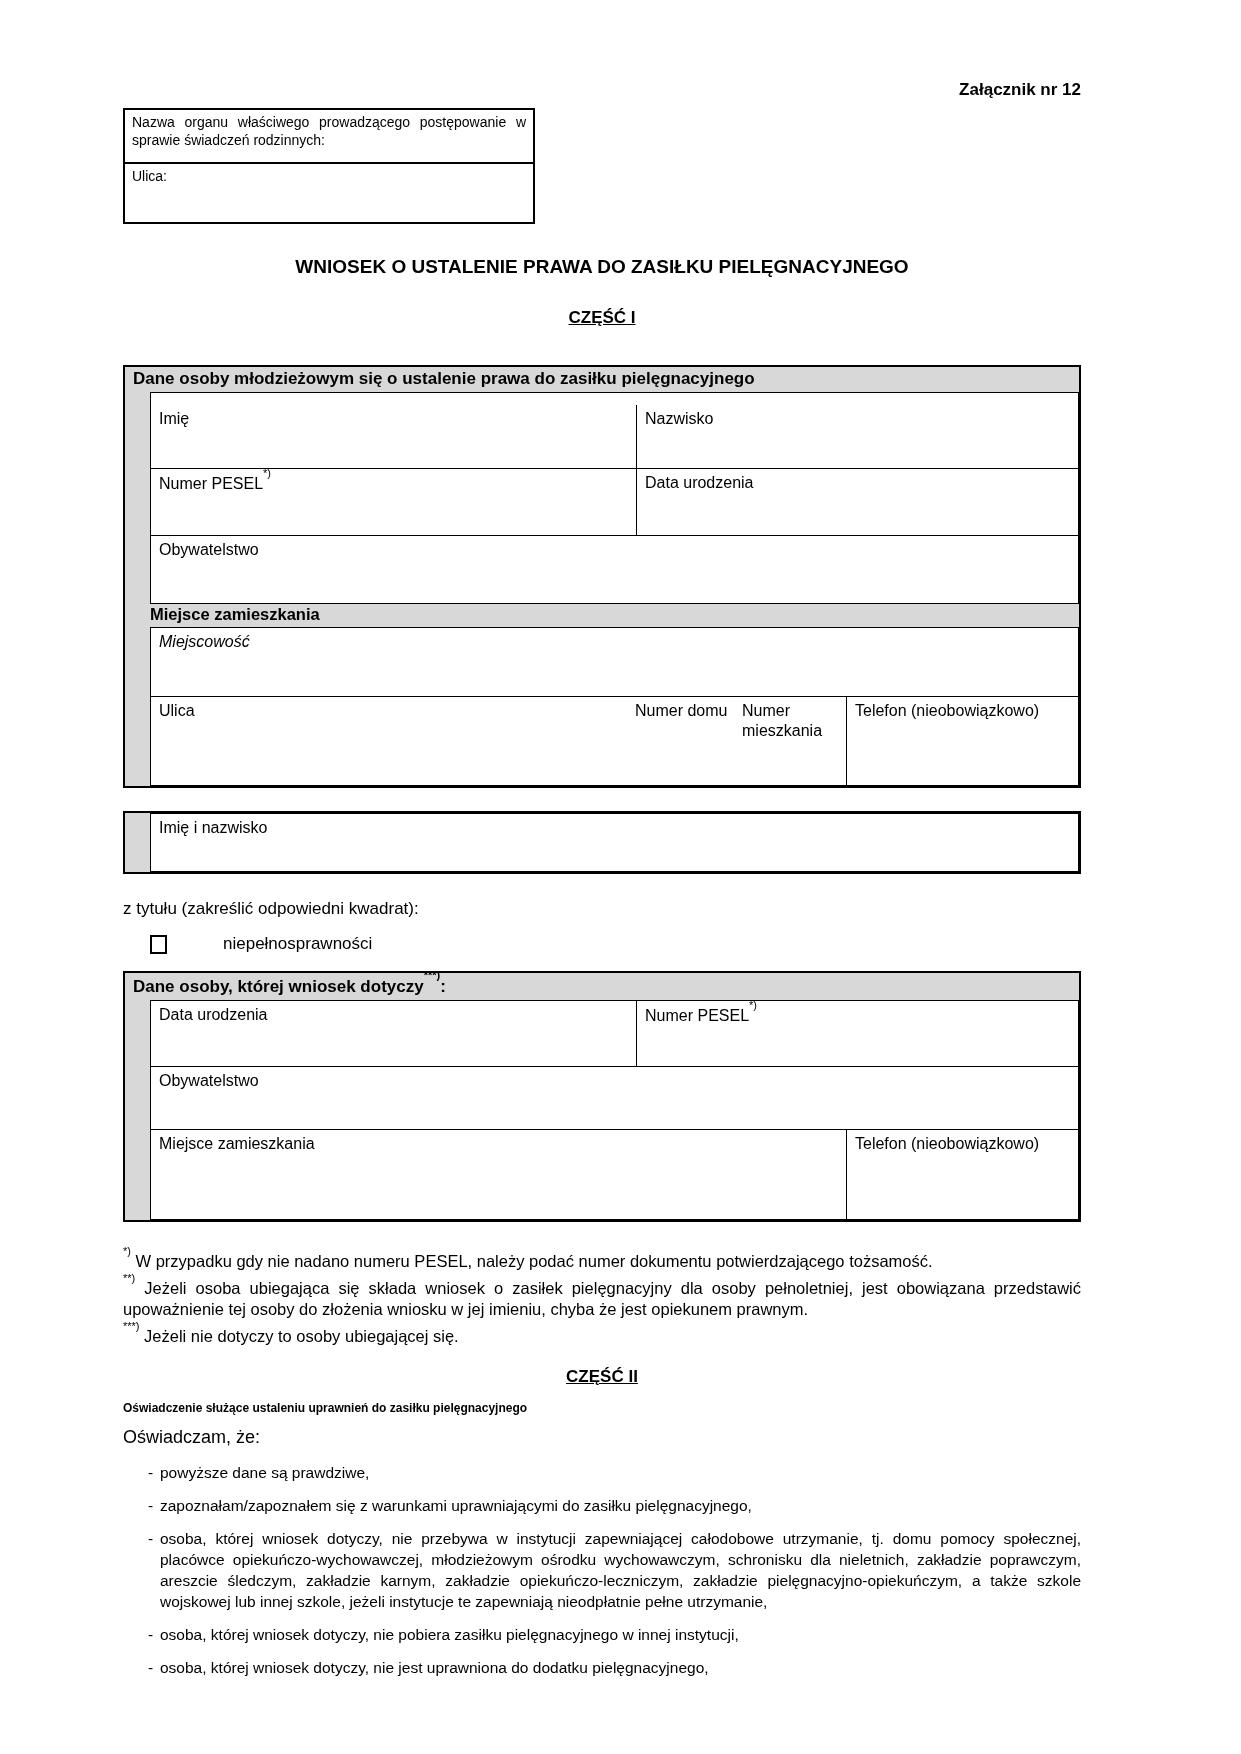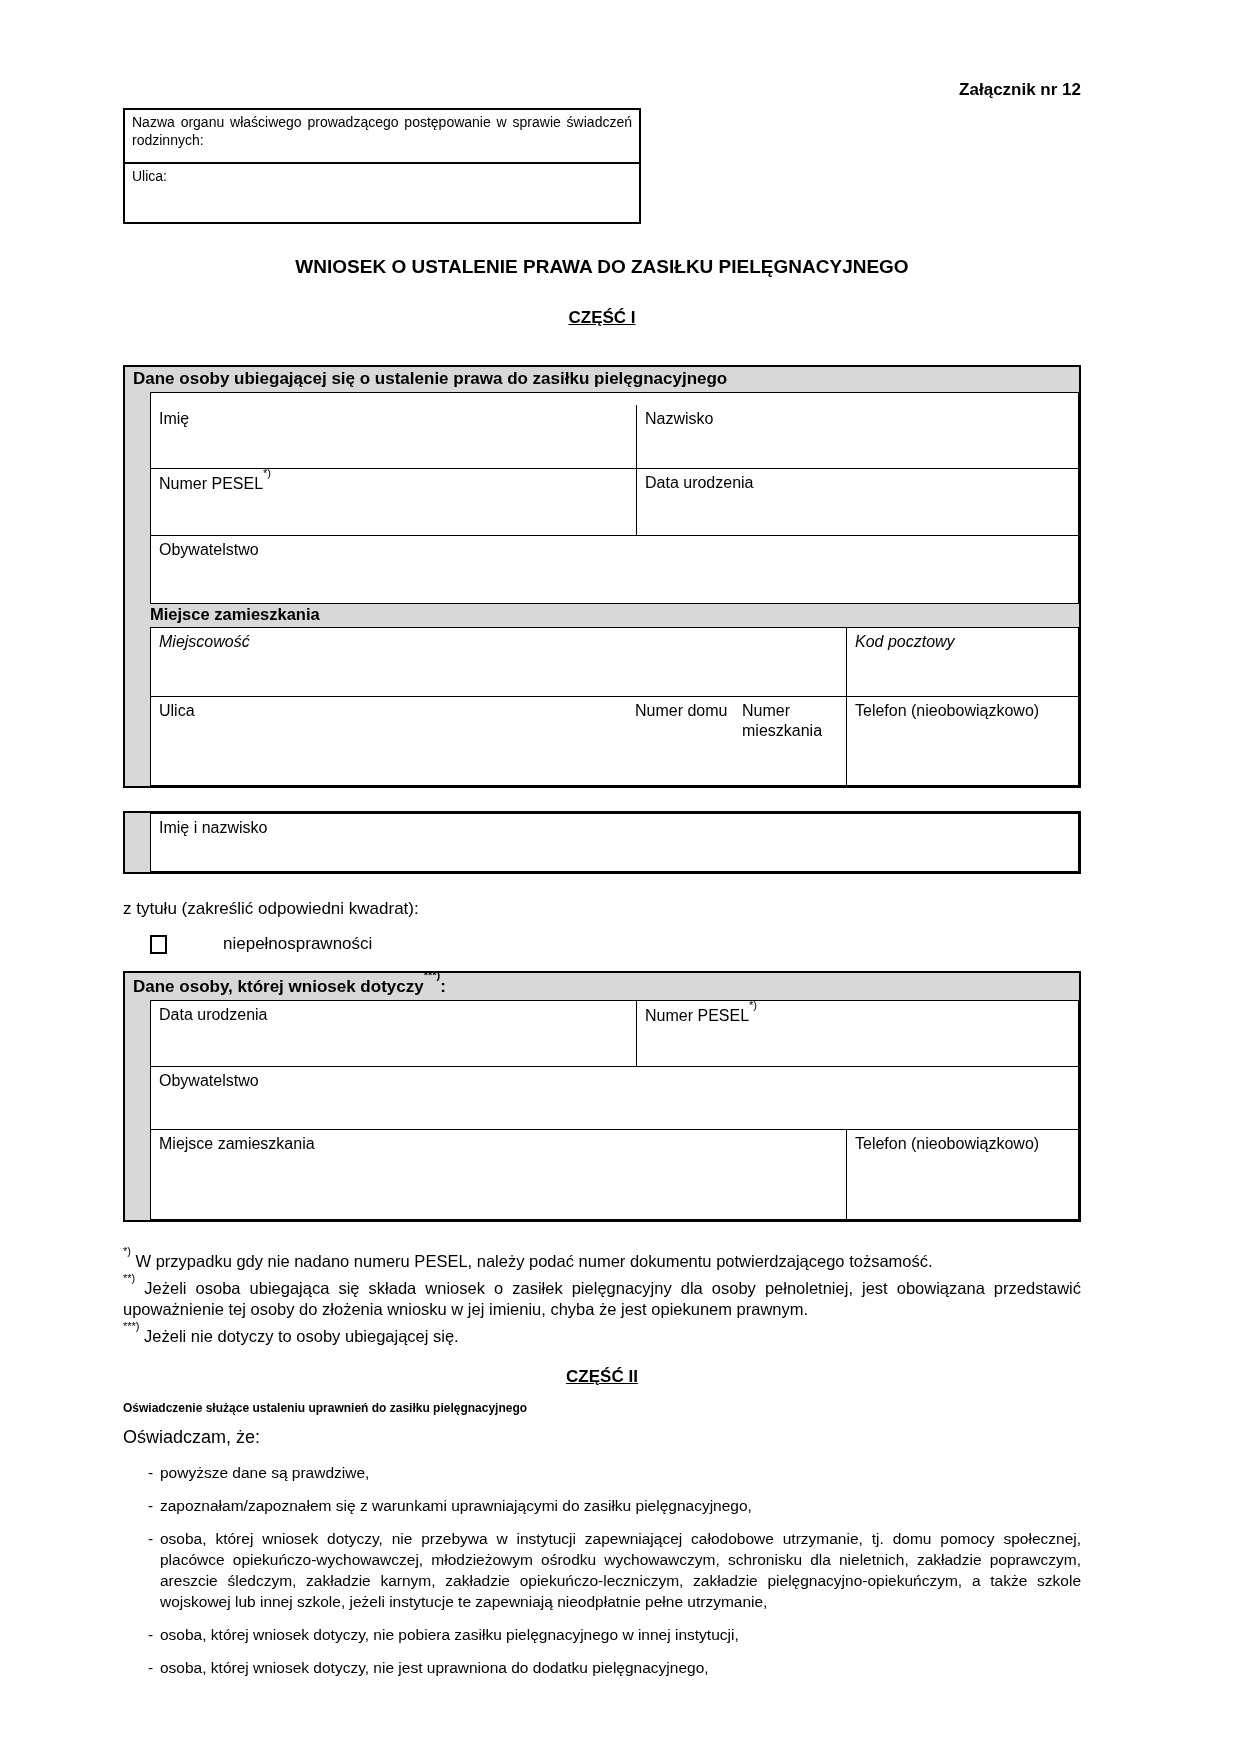--- a/index.html
+++ b/index.html
@@ -10,21 +10,21 @@
     color: #000; position: relative;
   }
   .content { position: absolute; left: 123px; top: 0; width: 958px; }
 
   .attachment {
     margin-top: 80px; text-align: right;
     font-weight: bold; font-size: 17px;
   }
 
   
-  .authority-box { width: 518px; border: 2px solid #000; margin-top: 8px; }
+  .authority-box { width: 412px; border: 2px solid #000; margin-top: 8px; }
   .authority-cell { font-size: 14px; padding: 3px 7px; line-height: 1.3; }
   .authority-name { height: 54px; border-bottom: 2px solid #000; text-align: justify; }
   .authority-address { height: 58px; }
 
   .doc-title { margin-top: 32px; text-align: center; font-weight: bold; font-size: 19px; }
   .part-heading { margin-top: 30px; text-align: center; font-weight: bold; font-size: 17px; }
   .part-heading .u { text-decoration: underline; }
 
   
   .gray-table { margin-top: 37px; border: 2px solid #000; background: #d8d8d8; width: 100%; }
@@ -97,21 +97,21 @@
     </div>
   </div>
 
   <div class="doc-title">WNIOSEK O USTALENIE PRAWA DO ZASIŁKU PIELĘGNACYJNEGO</div>
 
   <div class="part-heading">
     <span class="u">CZĘŚĆ I</span>
   </div>
 
   <div class="gray-table">
-    <div class="gt-header">Dane osoby ubiegającej się o ustalenie prawa do zasiłku pielęgnacyjnego</div>
+    <div class="gt-header">Dane osoby młodzieżowym się o ustalenie prawa do zasiłku pielęgnacyjnego</div>
     <div class="gt-body">
       <div class="gt-row row-imie">
         <div class="gt-cell col-half">
           <span>Imię</span>
         </div>
         <div class="gt-cell c-grow">
           <span>Nazwisko</span>
         </div>
       </div>
       <div class="gt-row row-pesel">
@@ -126,23 +126,20 @@
         <div class="gt-cell c-grow">
           <span>Obywatelstwo</span>
         </div>
       </div>
     </div>
     <div class="gt-subheader">Miejsce zamieszkania</div>
     <div class="gt-body">
       <div class="gt-row row-miejscowosc">
         <div class="gt-cell col-resid">
           <span>Miejscowość</span>
-        </div>
-        <div class="gt-cell c-grow">
-          <span>Kod pocztowy</span>
         </div>
       </div>
       <div class="gt-row row-ulica">
         <div class="gt-cell col-resid ulica-group">
           <span class="ulica-label">Ulica</span>
           <span class="numer-domu">Numer domu</span>
           <span class="numer-mieszkania">Numer mieszkania</span>
         </div>
         <div class="gt-cell c-grow">
           <span>Telefon (nieobowiązkowo)</span>

